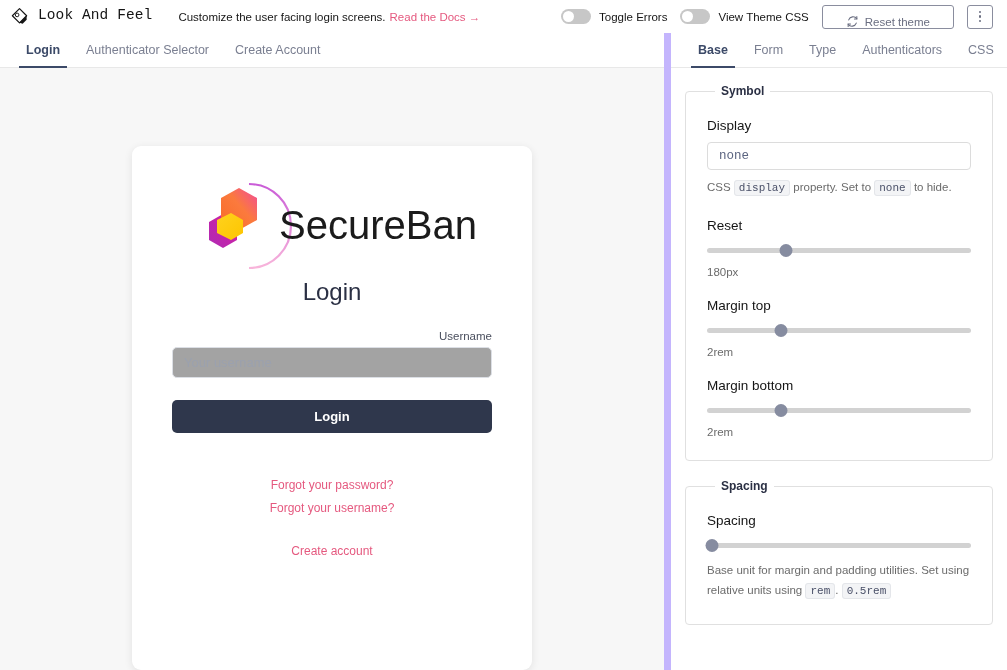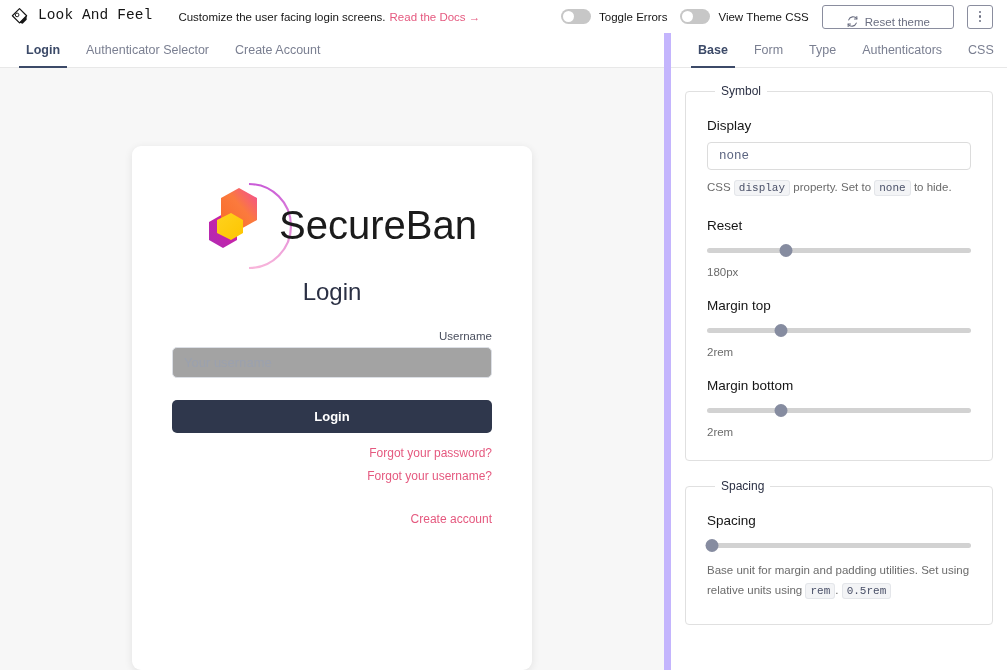--- a/index.html
+++ b/index.html
@@ -188,21 +188,21 @@
     margin-top: 9px;
     background: #2f374c;
     border: none;
     border-radius: 5px;
     color: #ffffff;
     font-size: 13px;
     font-weight: bold;
     font-family: "Liberation Sans", sans-serif;
     cursor: pointer;
   }
-  .links { margin-top: 13px; display: flex; flex-direction: column; align-items: flex-end; }
+  .links { margin-top: 45px; display: flex; flex-direction: column; align-items: center; }
   .link-pink {
     color: #e5597f;
     font-size: 12px;
     text-decoration: none;
     margin-bottom: 9px;
   }
   .link-create { margin-top: 20px; margin-bottom: 0; }
 
   
   .settings {
@@ -216,20 +216,21 @@
     border: 1px solid #e0e0e0;
     border-radius: 4px;
     padding: 20px 21px 22px;
     margin-bottom: 18px;
   }
   fieldset.group legend {
     font-size: 12px;
     color: #2b3044;
     padding: 0 6px;
     margin-left: 8px;
+    font-weight: bold;
   }
   .ctrl { margin-bottom: 20px; }
   .ctrl:last-child { margin-bottom: 0; }
   .ctrl-label {
     display: block;
     font-size: 13.5px;
     color: #151515;
     margin-bottom: 9px;
   }
   .text-input {

